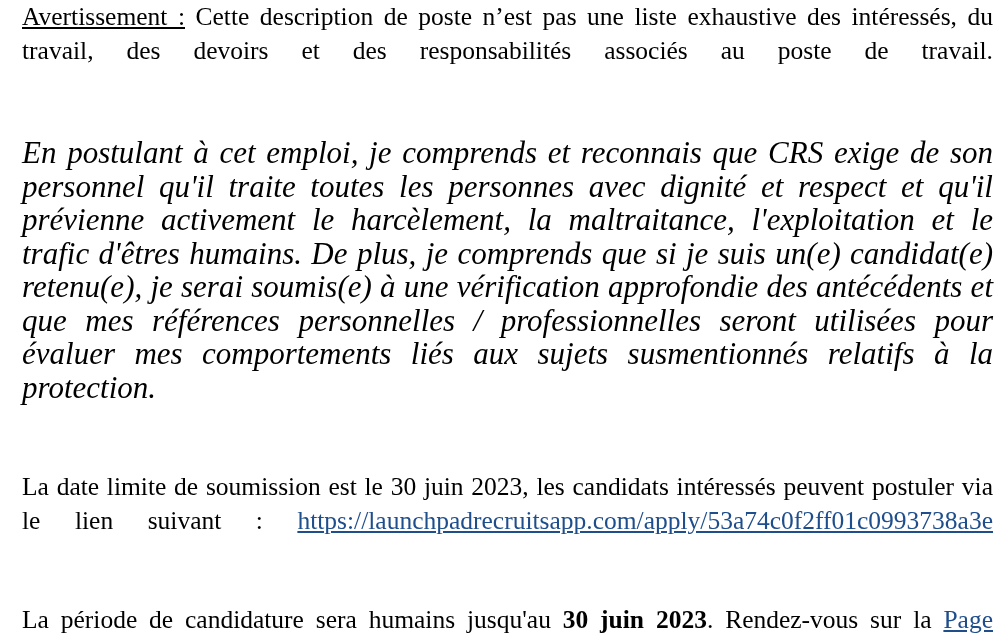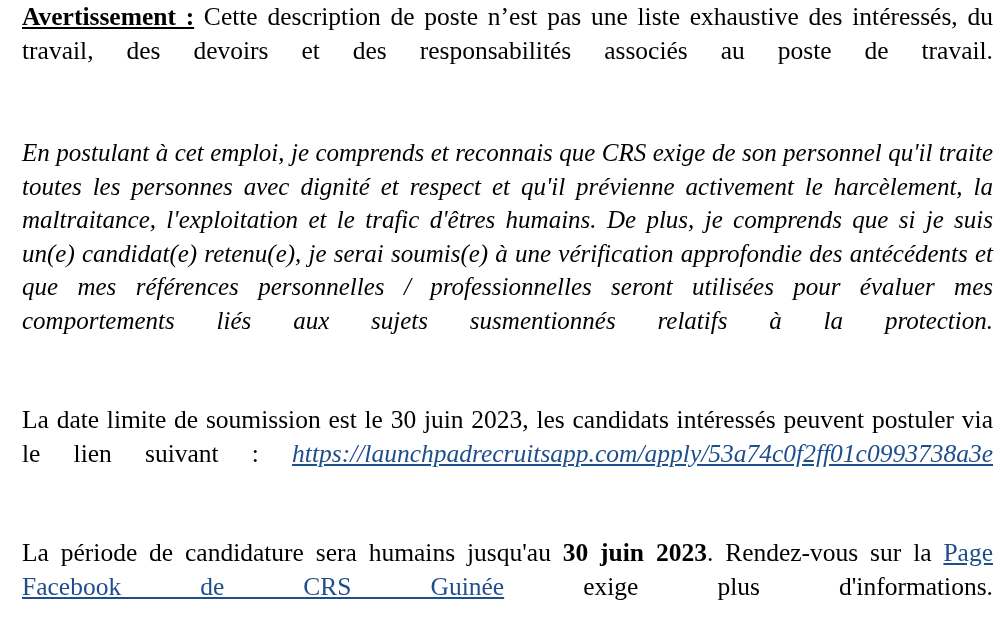--- a/index.html
+++ b/index.html
@@ -38,26 +38,26 @@
     hyphens: none;
   }
 
   
   .gap-1 { height: 34px; }
   .gap-2 { height: 32px; }
   .gap-3 { height: 31px; }
 
   .para.italic {
     font-style: italic;
-    font-size: 25px;
+    font-size: 31px;
     line-height: 33.5px;
   }
 
   .bold-underline {
-    font-weight: bold;
+    font-weight: normal;
     text-decoration: underline;
     text-underline-offset: 2px;
   }
 
   .bold {
     font-weight: bold;
     margin-top: 33px;
   }
 
   .link {
@@ -82,20 +82,20 @@
   <div class="doc-body">
 
     <p class="para"><span class="bold-underline">Avertissement :</span><span> Cette description de poste n’est pas une liste exhaustive des intéressés, du travail, des devoirs et des responsabilités associés au poste de travail.</span></p>
 
     <div class="gap-1"></div>
 
     <p class="para italic"><span>En postulant à cet emploi, je comprends et reconnais que CRS exige de son personnel qu'il traite toutes les personnes avec dignité et respect et qu'il prévienne activement le harcèlement, la maltraitance, l'exploitation et le trafic d'êtres humains. De plus, je comprends que si je suis un(e) candidat(e) retenu(e), je serai soumis(e) à une vérification approfondie des antécédents et que mes références personnelles / professionnelles seront utilisées pour évaluer mes comportements liés aux sujets susmentionnés relatifs à la protection.</span></p>
 
     <div class="gap-2"></div>
 
-    <p class="para"><span>La date limite de soumission est le 30 juin 2023, les candidats intéressés peuvent postuler via le lien suivant : </span><a class="link" href="#" style="color: rgb(31, 78, 140); font-style: italic;">https://launchpadrecruitsapp.com/apply/53a74c0f2ff01c0993738a3e</a></p>
+    <p class="para"><span>La date limite de soumission est le 30 juin 2023, les candidats intéressés peuvent postuler via le lien suivant : </span><a class="link" href="#" style="color: rgb(31, 78, 140);">https://launchpadrecruitsapp.com/apply/53a74c0f2ff01c0993738a3e</a></p>
 
     <div class="gap-3"></div>
 
     <p class="para"><span>La période de candidature sera humains jusqu'au </span><span class="bold">30 juin 2023</span><span>. Rendez-vous sur la </span><a class="link" href="#" style="color: rgb(31, 78, 140);">Page Facebook de CRS Guinée</a><span> exige plus d'informations.</span></p>
 
   </div>
 </div>
 
 </body></html>

